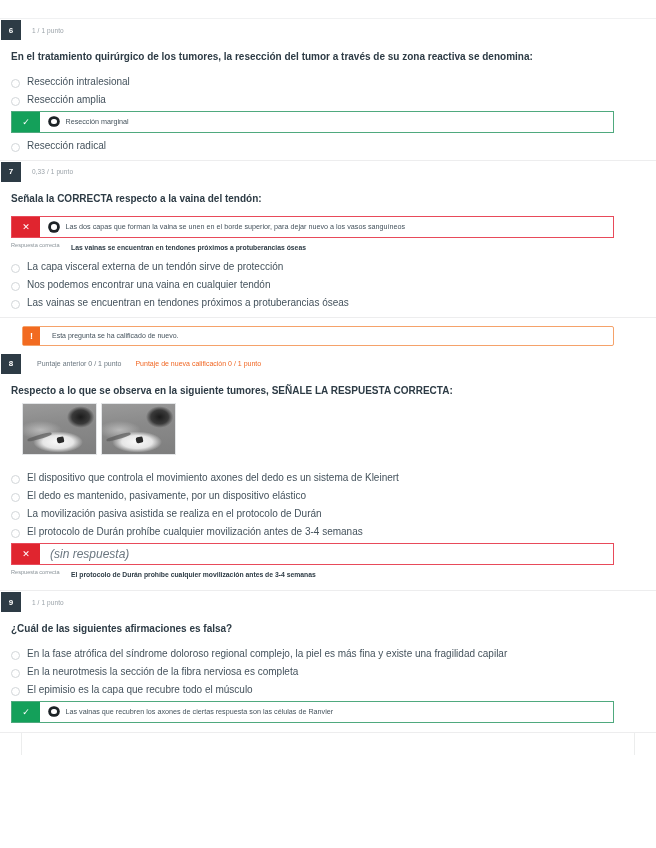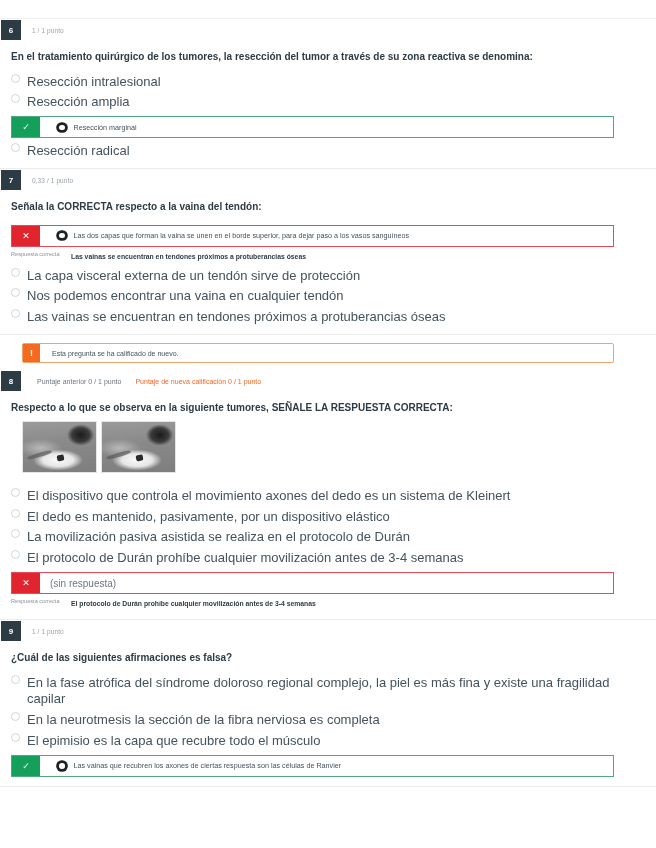--- a/index.html
+++ b/index.html
@@ -68,24 +68,24 @@
   .q-text {
     font-size: 10px;
     font-weight: bold;
     color: #2d3b45;
     padding: 9px 0 3px 11px;
     line-height: 1.35;
   }
   .answers { padding: 5px 0 6px 0; }
   .ans {
     display: flex;
-    align-items: flex-start;
+    align-items: flex-end;
     min-height: 18px;
     padding: 2px 0 2px 11px;
-    font-size: 13px;
+    font-size: 10px;
     color: #44525c;
   }
   .radio {
     width: 9px; height: 9px;
     border-radius: 50%;
     border: 1px solid #d2d6d9;
     background: #ffffff;
     flex: 0 0 auto;
     margin-right: 7px;
   }
@@ -115,26 +115,26 @@
     justify-content: center;
     color: #ffffff;
     font-size: 9px;
   }
   .correct .hl-flag { background: #14a05a; }
   .wrong   .hl-flag { background: #e0252f; }
   .hl-inner {
     flex: 1 1 auto;
     display: flex;
     align-items: center;
-    padding-left: 17px;
+    padding-left: 9px;
     font-size: 7.2px;
     color: #44525c;
   }
   .hl-inner .radio { margin-right: 7px; }
-  .hl-inner.empty { color: #6b7780; padding-left: 10px; font-size: 10px; }
+  .hl-inner.empty { color: #6b7780; padding-left: 10px; font-size: 12px; font-style: italic; }
 
   
   .correct-note {
     display: flex;
     align-items: flex-start;
     padding: 1px 0 4px 11px;
   }
   .cn-label {
     width: 60px;
     flex: 0 0 auto;
@@ -267,21 +267,21 @@
       <div class="q-header">
         <div class="q-num">7</div>
         <div class="q-score">0,33 / 1 punto</div>
       </div>
       <div class="q-text">Señala la CORRECTA respecto a la vaina del tendón:</div>
       <div class="answers">
         <div class="ans-row-hl wrong">
           <div class="hl-flag">✕</div>
           <div class="hl-inner">
             <span class="radio sel"></span>
-            <span class="ans-label">Las dos capas que forman la vaina se unen en el borde superior, para dejar paso a los vasos sanguíneos</span>
+            <span class="ans-label">Las dos capas que forman la vaina se unen en el borde superior, para dejar nuevo a los vasos sanguíneos</span>
           </div>
         </div>
         <div class="correct-note">
           <div class="cn-label">Respuesta correcta</div>
           <div class="cn-value">Las vainas se encuentran en tendones próximos a protuberancias óseas</div>
         </div>
         <div class="ans">
           <span class="radio"></span>
           <span class="ans-label">La capa visceral externa de un tendón sirve de protección</span>
         </div>

